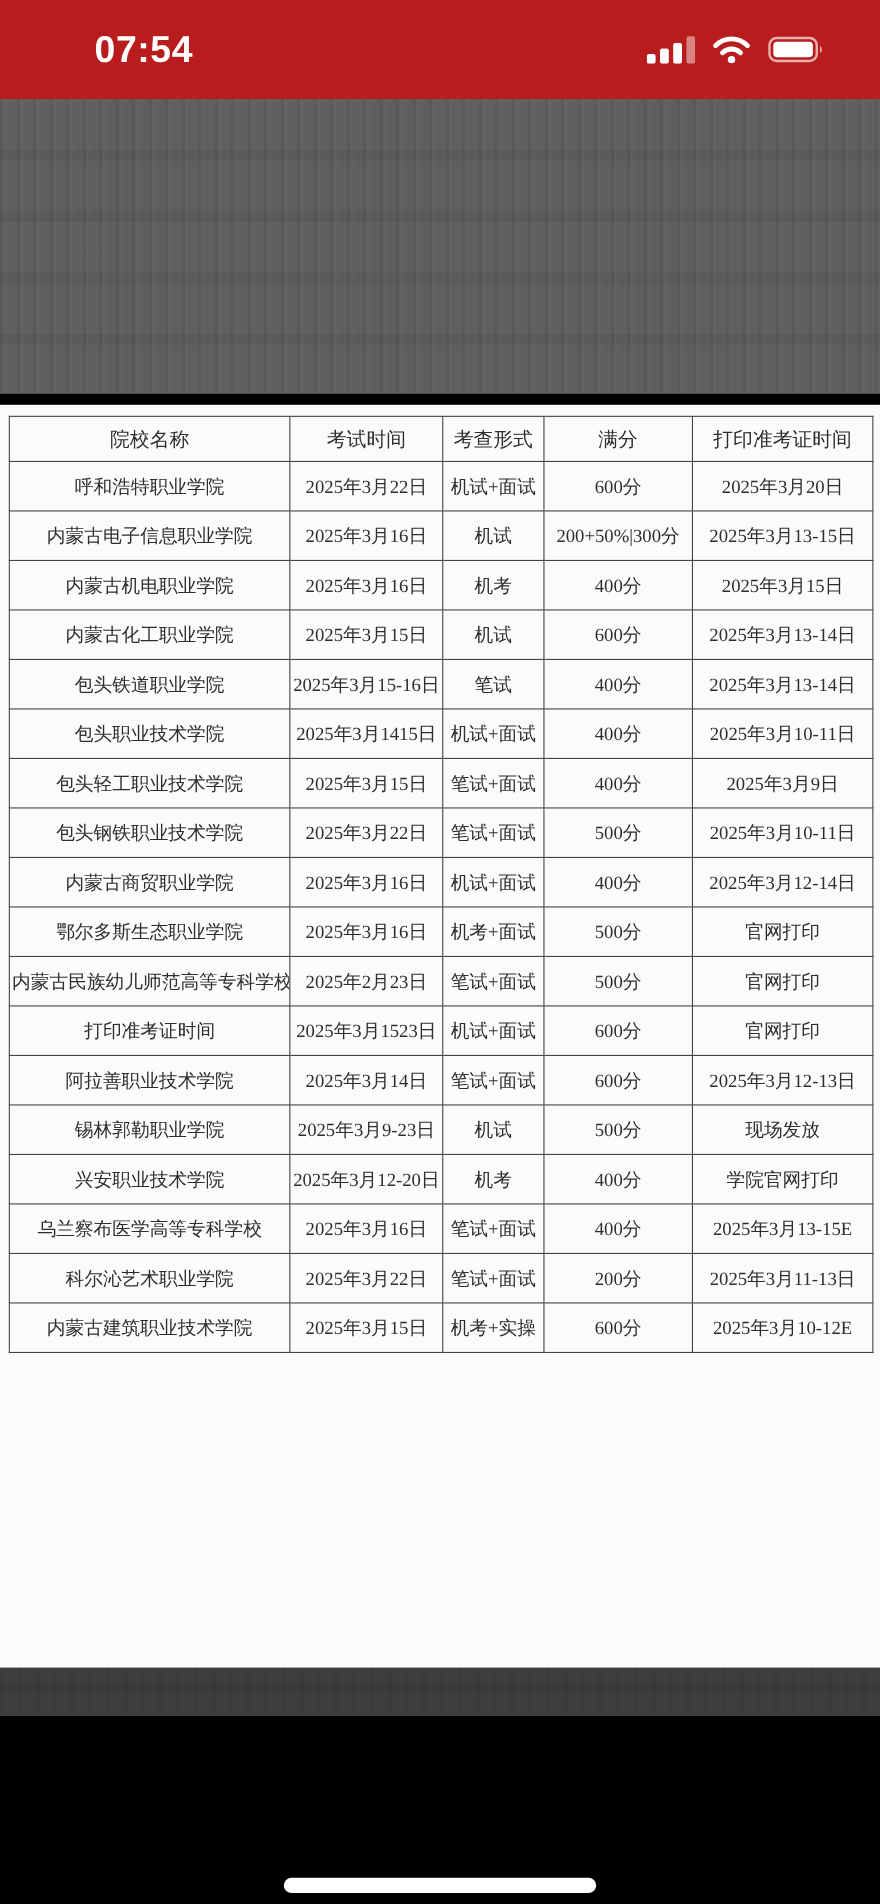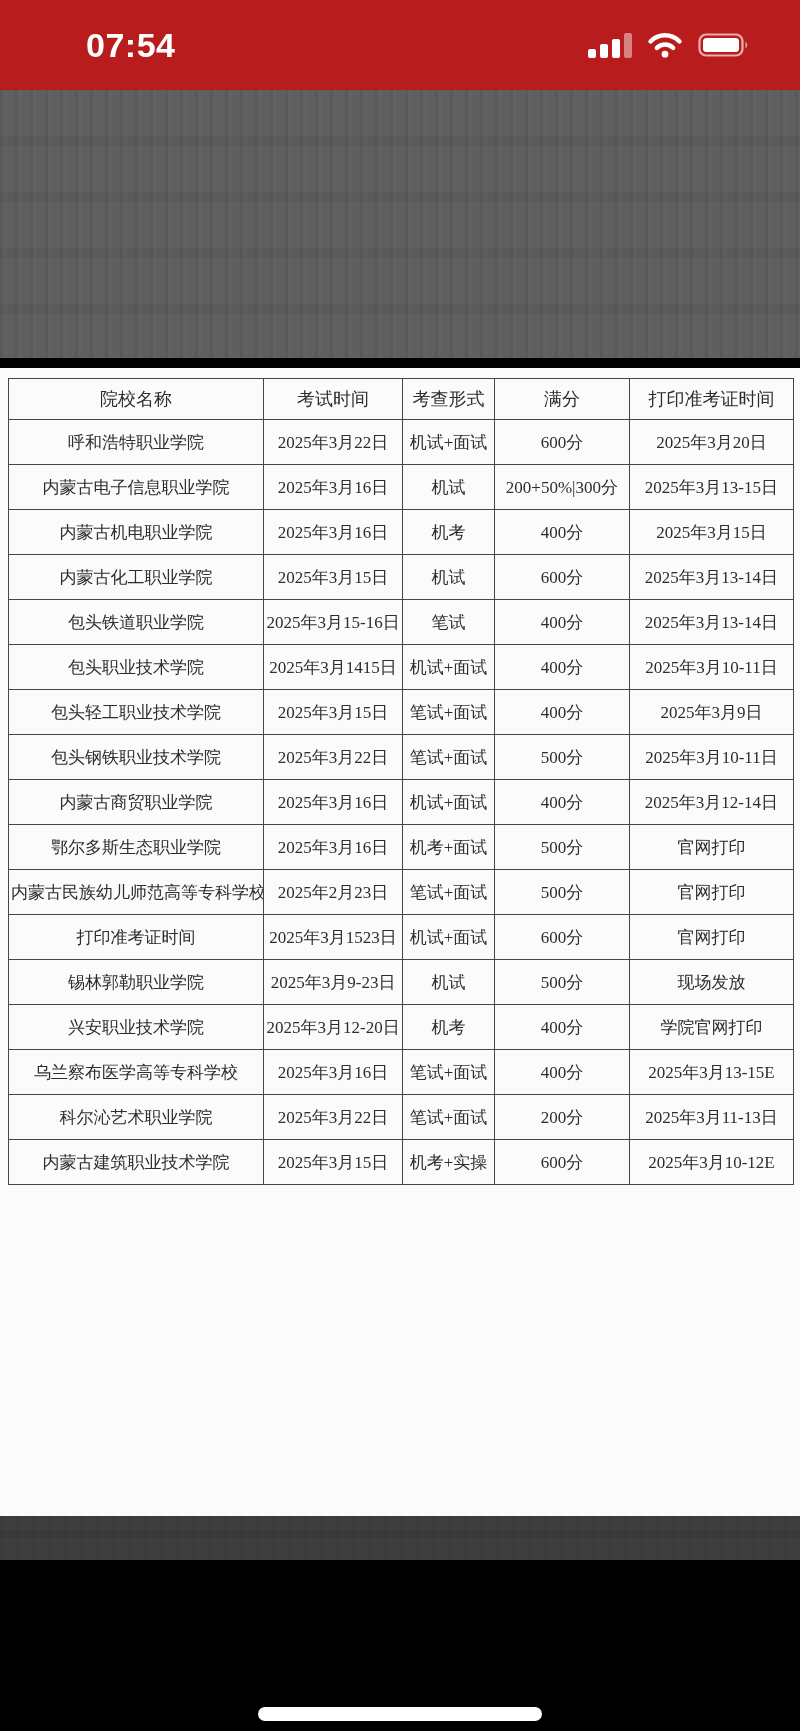--- a/index.html
+++ b/index.html
@@ -188,20 +188,27 @@
           <td>官网打印</td>
         </tr>
         <tr>
           <td>打印准考证时间</td>
           <td>2025年3月1523日</td>
           <td>机试+面试</td>
           <td>600分</td>
           <td>官网打印</td>
         </tr>
         <tr>
+          <td>阿拉善职业技术学院</td>
+          <td>2025年3月14日</td>
+          <td>笔试+面试</td>
+          <td>600分</td>
+          <td>2025年3月12-13日</td>
+        </tr>
+        <tr>
           <td>锡林郭勒职业学院</td>
           <td>2025年3月9-23日</td>
           <td>机试</td>
           <td>500分</td>
           <td>现场发放</td>
         </tr>
         <tr>
           <td>兴安职业技术学院</td>
           <td>2025年3月12-20日</td>
           <td>机考</td>

